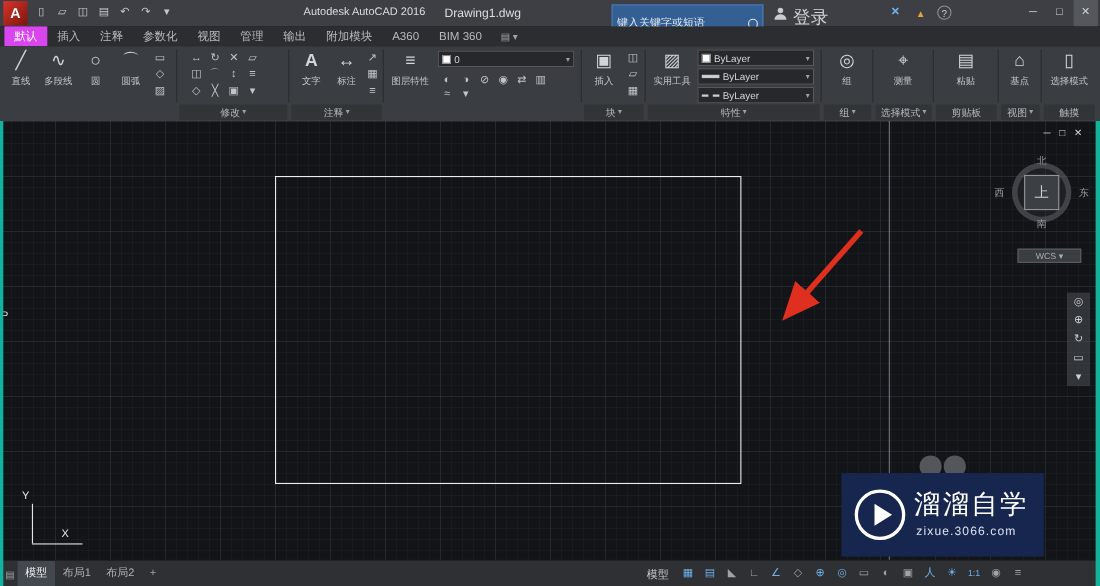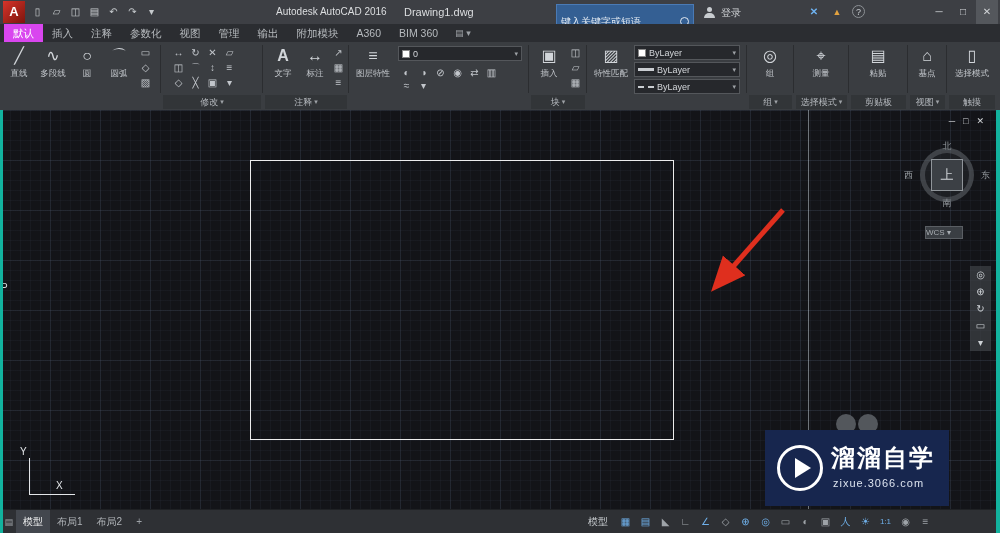--- a/index.html
+++ b/index.html
@@ -15,21 +15,21 @@
   .t-app{position:absolute;left:276px;top:6px;font-size:10px;color:#dcdee0}
   .t-doc{position:absolute;left:404px;top:6px;font-size:11px;color:#dcdee0}
   .search{position:absolute;left:556px;top:4px;width:138px;height:16px;background:#345f93;border:1px solid #4a7ab5;display:flex;align-items:center;padding:16px 4px}
   .search input{flex:1;min-width:0;background:transparent;border:none;outline:none;color:#eef3f8;font-size:10px;font-family:"Liberation Sans",sans-serif}
   .search input::placeholder{color:#e4ebf3;opacity:1}
   .mag{position:relative;width:9px;height:9px;border:1.5px solid #e2e8ef;border-radius:50%;flex:0 0 auto}
   .mag::after{content:"";position:absolute;right:-4px;bottom:-2px;width:5px;height:1.5px;background:#e2e8ef;transform:rotate(45deg)}
   .person{position:absolute;left:704px;top:7px;width:11px;height:11px}
   .person::before{content:"";position:absolute;left:3px;top:0;width:5px;height:5px;border-radius:50%;background:#c8ccd0}
   .person::after{content:"";position:absolute;left:0;bottom:0;width:11px;height:5px;border-radius:5px 5px 0 0;background:#c8ccd0}
-  .t-signin{position:absolute;left:721px;top:6px;font-size:10px;color:#d0d3d6}
+  .t-signin{position:absolute;left:721px;top:6px;font-size:16px;color:#d0d3d6}
   .tb-ic{position:absolute;top:5px;width:16px;height:14px;line-height:14px;text-align:center;font-size:10px}
   .xch{left:806px;color:#6fb3f2;font-weight:bold}
   .apps{left:829px;color:#e3a23f;font-size:9px}
   .help{left:852px;color:#c9cdd1;border:1px solid #8c9094;border-radius:50%;width:13px;height:13px;line-height:12px;font-size:9px}
   .win{position:absolute;top:0;width:22px;height:24px;line-height:24px;text-align:center;font-size:10px;color:#d2d5d8}
   .w-min{left:928px}.w-max{left:952px}.w-close{left:976px;background:#54575c}
 
   
   #tabrow{position:absolute;left:0;top:24px;width:1000px;height:18px;background:#2b2d31;display:flex;padding-left:4px;font-size:10.5px;color:#b6babe}
   .tab{padding:0 9px;line-height:18px;white-space:nowrap}
@@ -65,34 +65,34 @@
   #drawRect{position:absolute;left:250px;top:50px;width:424px;height:280px;border:1px solid #ececec}
   #arrow{position:absolute;left:0;top:0}
   #cwin{position:absolute;right:16px;top:6px;display:flex;gap:8px;font-size:9px;color:#d4d7da}
   #viewcube{position:absolute;left:912px;top:30px;width:70px;height:70px;font-size:9px;color:#9ba0a5}
   #vc-ring{position:absolute;left:8px;top:8px;width:54px;height:54px;border-radius:50%;border:5px solid rgba(130,135,140,.35);background:rgba(45,48,52,.4)}
   #vc-face{position:absolute;left:19px;top:19px;width:32px;height:32px;background:#3c4045;border:1px solid #90959a;color:#cdd1d5;font-size:13px;text-align:center;line-height:30px}
   .vcn{position:absolute;left:0;right:0;top:0;text-align:center}
   .vcs{position:absolute;left:0;right:0;bottom:0;text-align:center}
   .vcw{position:absolute;left:-8px;top:29px}
   .vce{position:absolute;right:-8px;top:29px}
-  #wcs{position:absolute;left:925px;top:116px;width:38px;height:13px;background:#3a3e43;border:1px solid #5a5e63;color:#a8adb2;font-size:8px;text-align:left;line-height:12px}
+  #wcs{position:absolute;left:925px;top:116px;width:58px;height:13px;background:#3a3e43;border:1px solid #5a5e63;color:#a8adb2;font-size:8px;text-align:center;line-height:12px}
   #navbar{position:absolute;left:970px;top:156px;width:21px;background:rgba(80,84,88,.5);display:flex;flex-direction:column}
   #navbar span{height:17px;line-height:17px;text-align:center;font-size:10px;color:#ced2d6}
   #ucs{position:absolute;left:0;top:0}
   .ucs-v{position:absolute;left:29px;top:348px;width:1px;height:36px;background:#e3e6e9}
   .ucs-h{position:absolute;left:29px;top:384px;width:46px;height:1px;background:#e3e6e9}
   .ucs-y{position:absolute;left:20px;top:336px;font-size:10px;color:#e3e6e9}
   .ucs-x{position:absolute;left:56px;top:370px;font-size:10px;color:#e3e6e9}
   .wm-ear{position:absolute;width:20px;height:20px;border-radius:50%;background:#53575c}
   .e1{left:836px;top:304px}.e2{left:858px;top:304px}
   #watermark{position:absolute;left:765px;top:320px;width:184px;height:76px;background:#17264e}
   .wm-logo{position:absolute;left:12px;top:15px;width:46px;height:46px;border:3px solid #fff;border-radius:50%}
   .wm-logo::after{content:"";position:absolute;left:15px;top:10px;width:0;height:0;border-left:16px solid #fff;border-top:10px solid transparent;border-bottom:10px solid transparent}
-  .wm-title{position:absolute;left:66px;top:12px;font-size:24px;font-weight:bold;color:#fff;letter-spacing:2px}
+  .wm-title{position:absolute;left:66px;top:12px;font-size:24px;font-weight:normal;color:#fff;letter-spacing:2px}
   .wm-url{position:absolute;left:68px;top:47px;font-size:11px;color:#dbe2ee;letter-spacing:1px}
   #edgeP{position:absolute;left:1px;top:172px;font-size:10px;color:#d8dadc}
 
   
   .estrip{position:absolute;top:110px;bottom:0;background:#12b29e;z-index:60}
   .estrip.left{left:0;width:3px}
   .estrip.right{right:0;width:4px}
 
   
   #bottombar{position:absolute;left:0;top:509px;width:1000px;height:24px;background:#2e3034;border-top:1px solid #1f2124;color:#c3c7cb;font-size:10px}
@@ -259,36 +259,40 @@
       <div class="plab">
         <span>块</span>
           <span class="car">▾</span>
       </div>
     </div>
     <div class="psep" style="left:586px"></div>
 
     <div class="rp" style="left:588px;width:158px">
       <div class="bb" style="left:4px;width:38px">
         <span class="ic">▨</span>
-        <span class="tx">特性匹配</span>
+        <span class="tx">实用工具</span>
       </div>
       <div class="dd" style="left:46px;top:3px;width:106px">
         <span class="swW"></span>
         <span>ByLayer</span>
         <span class="car">▾</span>
       </div>
       <div class="dd" style="left:46px;top:20px;width:106px">
         <span class="swL"></span>
         <span>ByLayer</span>
         <span class="car">▾</span>
       </div>
       <div class="dd" style="left:46px;top:37px;width:106px">
         <span class="swD"></span>
         <span>ByLayer</span>
         <span class="car">▾</span>
+      </div>
+      <div class="plab">
+        <span>特性</span>
+          <span class="car">▾</span>
       </div>
     </div>
     <div class="psep" style="left:746px"></div>
 
     <div class="rp" style="left:748px;width:45px">
       <div class="bb" style="left:6px;width:32px">
         <span class="ic">◎</span>
         <span class="tx">组</span>
       </div>
       <div class="plab">

